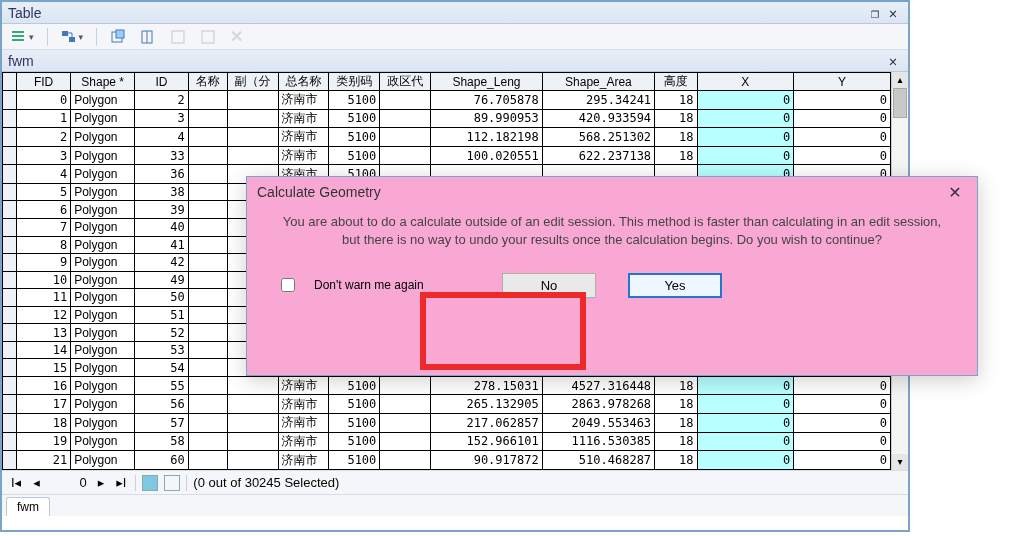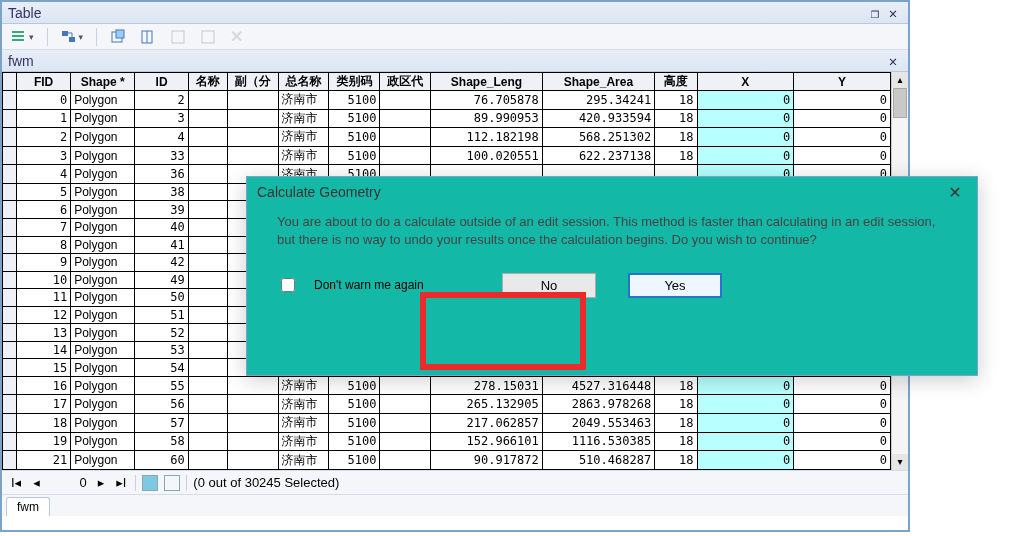--- a/index.html
+++ b/index.html
@@ -55,21 +55,21 @@
   .tablewrap th, .tablewrap td {
     border:1px solid #000;
     padding:0 3px;
     height:17px;
     font-size:12px;
     white-space:nowrap;
     overflow:hidden;
   }
   .tablewrap th {
     background:#eef2f7;
-    font-weight:bold;
+    font-weight:normal;
     text-align:center;
   }
   .tablewrap td.num { text-align:right; font-family:Consolas,monospace; }
   .tablewrap td.txt { text-align:left; }
   .rowhandle { width:14px; background:#eef2f7; }
   .colX { background:#b8ffff; }
   .vscroll {
     width:18px; background:#f0f0f0; border-left:1px solid #ccc;
     display:flex; flex-direction:column; align-items:center;
   }
@@ -93,30 +93,30 @@
   }
   .tab {
     border:1px solid #b8c9dd; border-bottom:none;
     border-radius:3px 3px 0 0;
     padding:2px 10px; background:#fff; font-size:12px; cursor:pointer;
   }
   
   .dialog {
     position:absolute; left:246px; top:176px;
     width:732px; height:200px;
-    background:#14b8a6; border:1px solid #7aa3c9;
+    background:#f9a8d4; border:1px solid #7aa3c9;
     box-shadow:0 4px 20px rgba(0,0,0,0.2);
   }
   .dialog .dtitle {
     height:30px; display:flex; align-items:center; padding:0 10px;
     font-size:14px; color:#333;
   }
   .dialog .dtitle .dtext { flex:1; }
   .dialog .close { width:24px; text-align:center; font-size:16px; cursor:pointer; color:#333;}
-  .dialog .msg { padding:6px 30px 0 30px; color:#444; font-size:13px; line-height:18px; text-align:left;}
+  .dialog .msg { padding:6px 30px 0 30px; color:#444; font-size:13px; line-height:18px; text-align:center;}
   .dialog .chkrow { padding:26px 0 0 30px; display:flex; align-items:center; gap:16px;}
   .dialog input[type=checkbox] { width:14px; height:14px; }
   .dialog .btnrow { display:flex; justify-content:center; gap:32px; margin-top:-22px;}
   .dialog .dbtn {
     width:94px; height:25px; border:1px solid #adadad;
     background:#e9e9e9; font-size:13px; cursor:pointer;
     display:flex; align-items:center; justify-content:center;
   }
   .dialog .dbtn.primary {
     border:2px solid #2277cc; background:#eef6ff;

